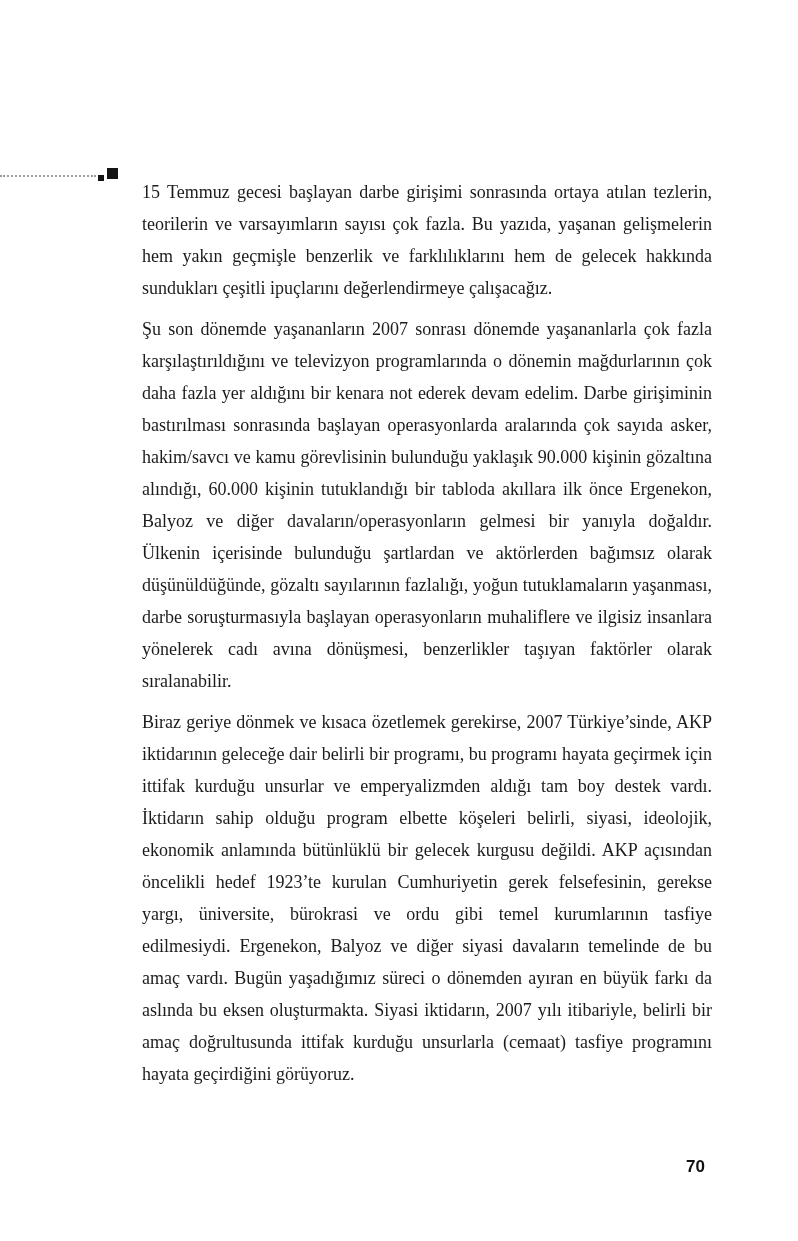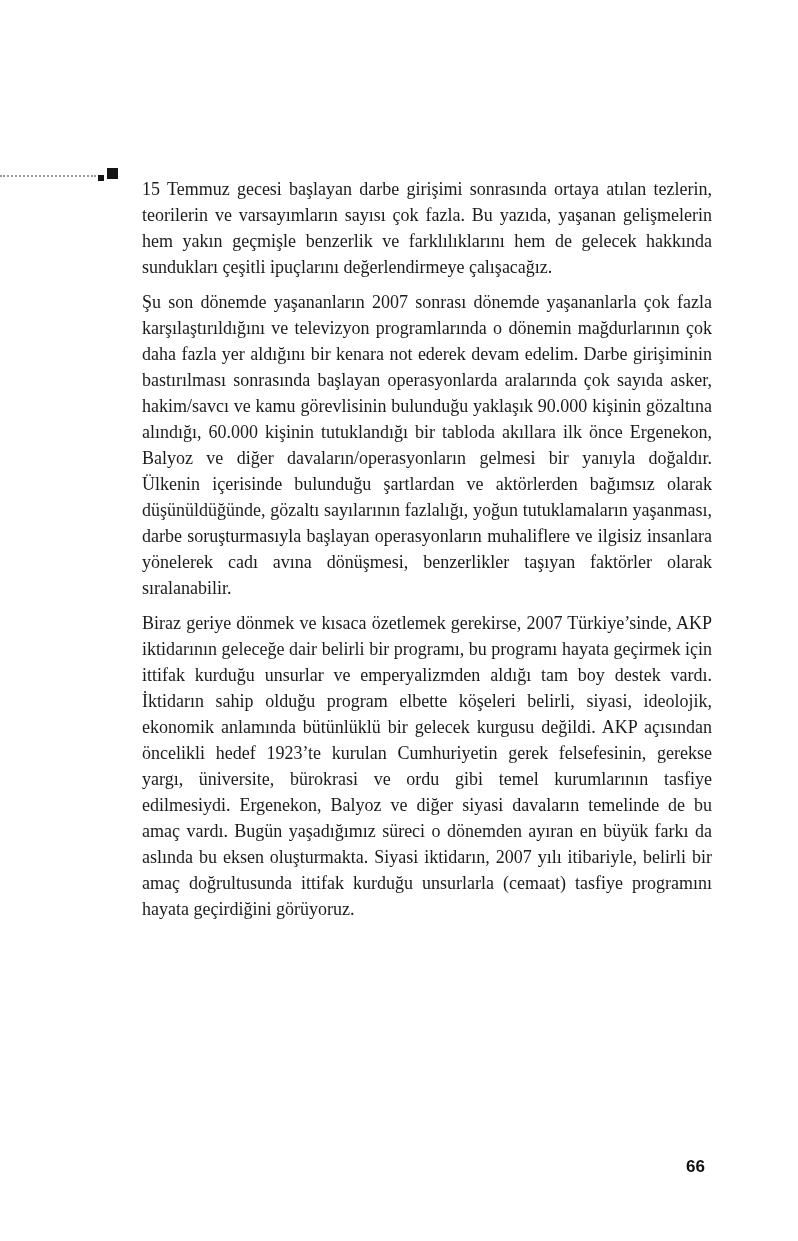--- a/index.html
+++ b/index.html
@@ -71,21 +71,21 @@
     font-size: 15px;
     font-weight: 400;
     letter-spacing: 0.5px;
     color: #111111;
     margin: 0 0 52px 0;
   }
 
   .body-text p {
     margin: 0 0 9px 0;
     font-size: 18px;
-    line-height: 26px;
+    line-height: 32px;
     text-align: justify;
     hyphens: auto;
     -webkit-hyphens: auto;
     color: #1b1b1b;
   }
   .body-text p:last-child { margin-bottom: 4px; }
 
   .page-number {
     position: absolute;
     right: 93px;
@@ -110,13 +110,13 @@
   </h1>
 
 
   <div class="body-text">
     <p>15 Temmuz gecesi başlayan darbe girişimi sonrasında ortaya atılan tezlerin, teorilerin ve varsayımların sayısı çok fazla. Bu yazıda, yaşanan gelişmelerin hem yakın geçmişle benzerlik ve farklılıklarını hem de gelecek hakkında sundukları çeşitli ipuçlarını değerlendirmeye çalışacağız.</p>
     <p>Şu son dönemde yaşananların 2007 sonrası dönemde yaşananlarla çok fazla karşılaştırıldığını ve televizyon programlarında o dönemin mağdurlarının çok daha fazla yer aldığını bir kenara not ederek devam edelim. Darbe girişiminin bastırılması sonrasında başlayan operasyonlarda aralarında çok sayıda asker, hakim/savcı ve kamu görevlisinin bulunduğu yaklaşık 90.000 kişinin gözaltına alındığı, 60.000 kişinin tutuklandığı bir tabloda akıllara ilk önce Ergenekon, Balyoz ve diğer davaların/operasyonların gelmesi bir yanıyla doğaldır. Ülkenin içerisinde bulunduğu şartlardan ve aktörlerden bağımsız olarak düşünüldüğünde, gözaltı sayılarının fazlalığı, yoğun tutuklamaların yaşanması, darbe soruşturmasıyla başlayan operasyonların muhaliflere ve ilgisiz insanlara yönelerek cadı avına dönüşmesi, benzerlikler taşıyan faktörler olarak sıralanabilir.</p>
     <p>Biraz geriye dönmek ve kısaca özetlemek gerekirse, 2007 Türkiye’sinde, AKP iktidarının geleceğe dair belirli bir programı, bu programı hayata geçirmek için ittifak kurduğu unsurlar ve emperyalizmden aldığı tam boy destek vardı. İktidarın sahip olduğu program elbette köşeleri belirli, siyasi, ideolojik, ekonomik anlamında bütünlüklü bir gelecek kurgusu değildi. AKP açısından öncelikli hedef 1923’te kurulan Cumhuriyetin gerek felsefesinin, gerekse yargı, üniversite, bürokrasi ve ordu gibi temel kurumlarının tasfiye edilmesiydi. Ergenekon, Balyoz ve diğer siyasi davaların temelinde de bu amaç vardı. Bugün yaşadığımız süreci o dönemden ayıran en büyük farkı da aslında bu eksen oluşturmakta. Siyasi iktidarın, 2007 yılı itibariyle, belirli bir amaç doğrultusunda ittifak kurduğu unsurlarla (cemaat) tasfiye programını hayata geçirdiğini görüyoruz.</p>
   </div>
 </main>
 
-<div class="page-number">66</div>
+<div class="page-number">70</div>
 
 </body></html>

